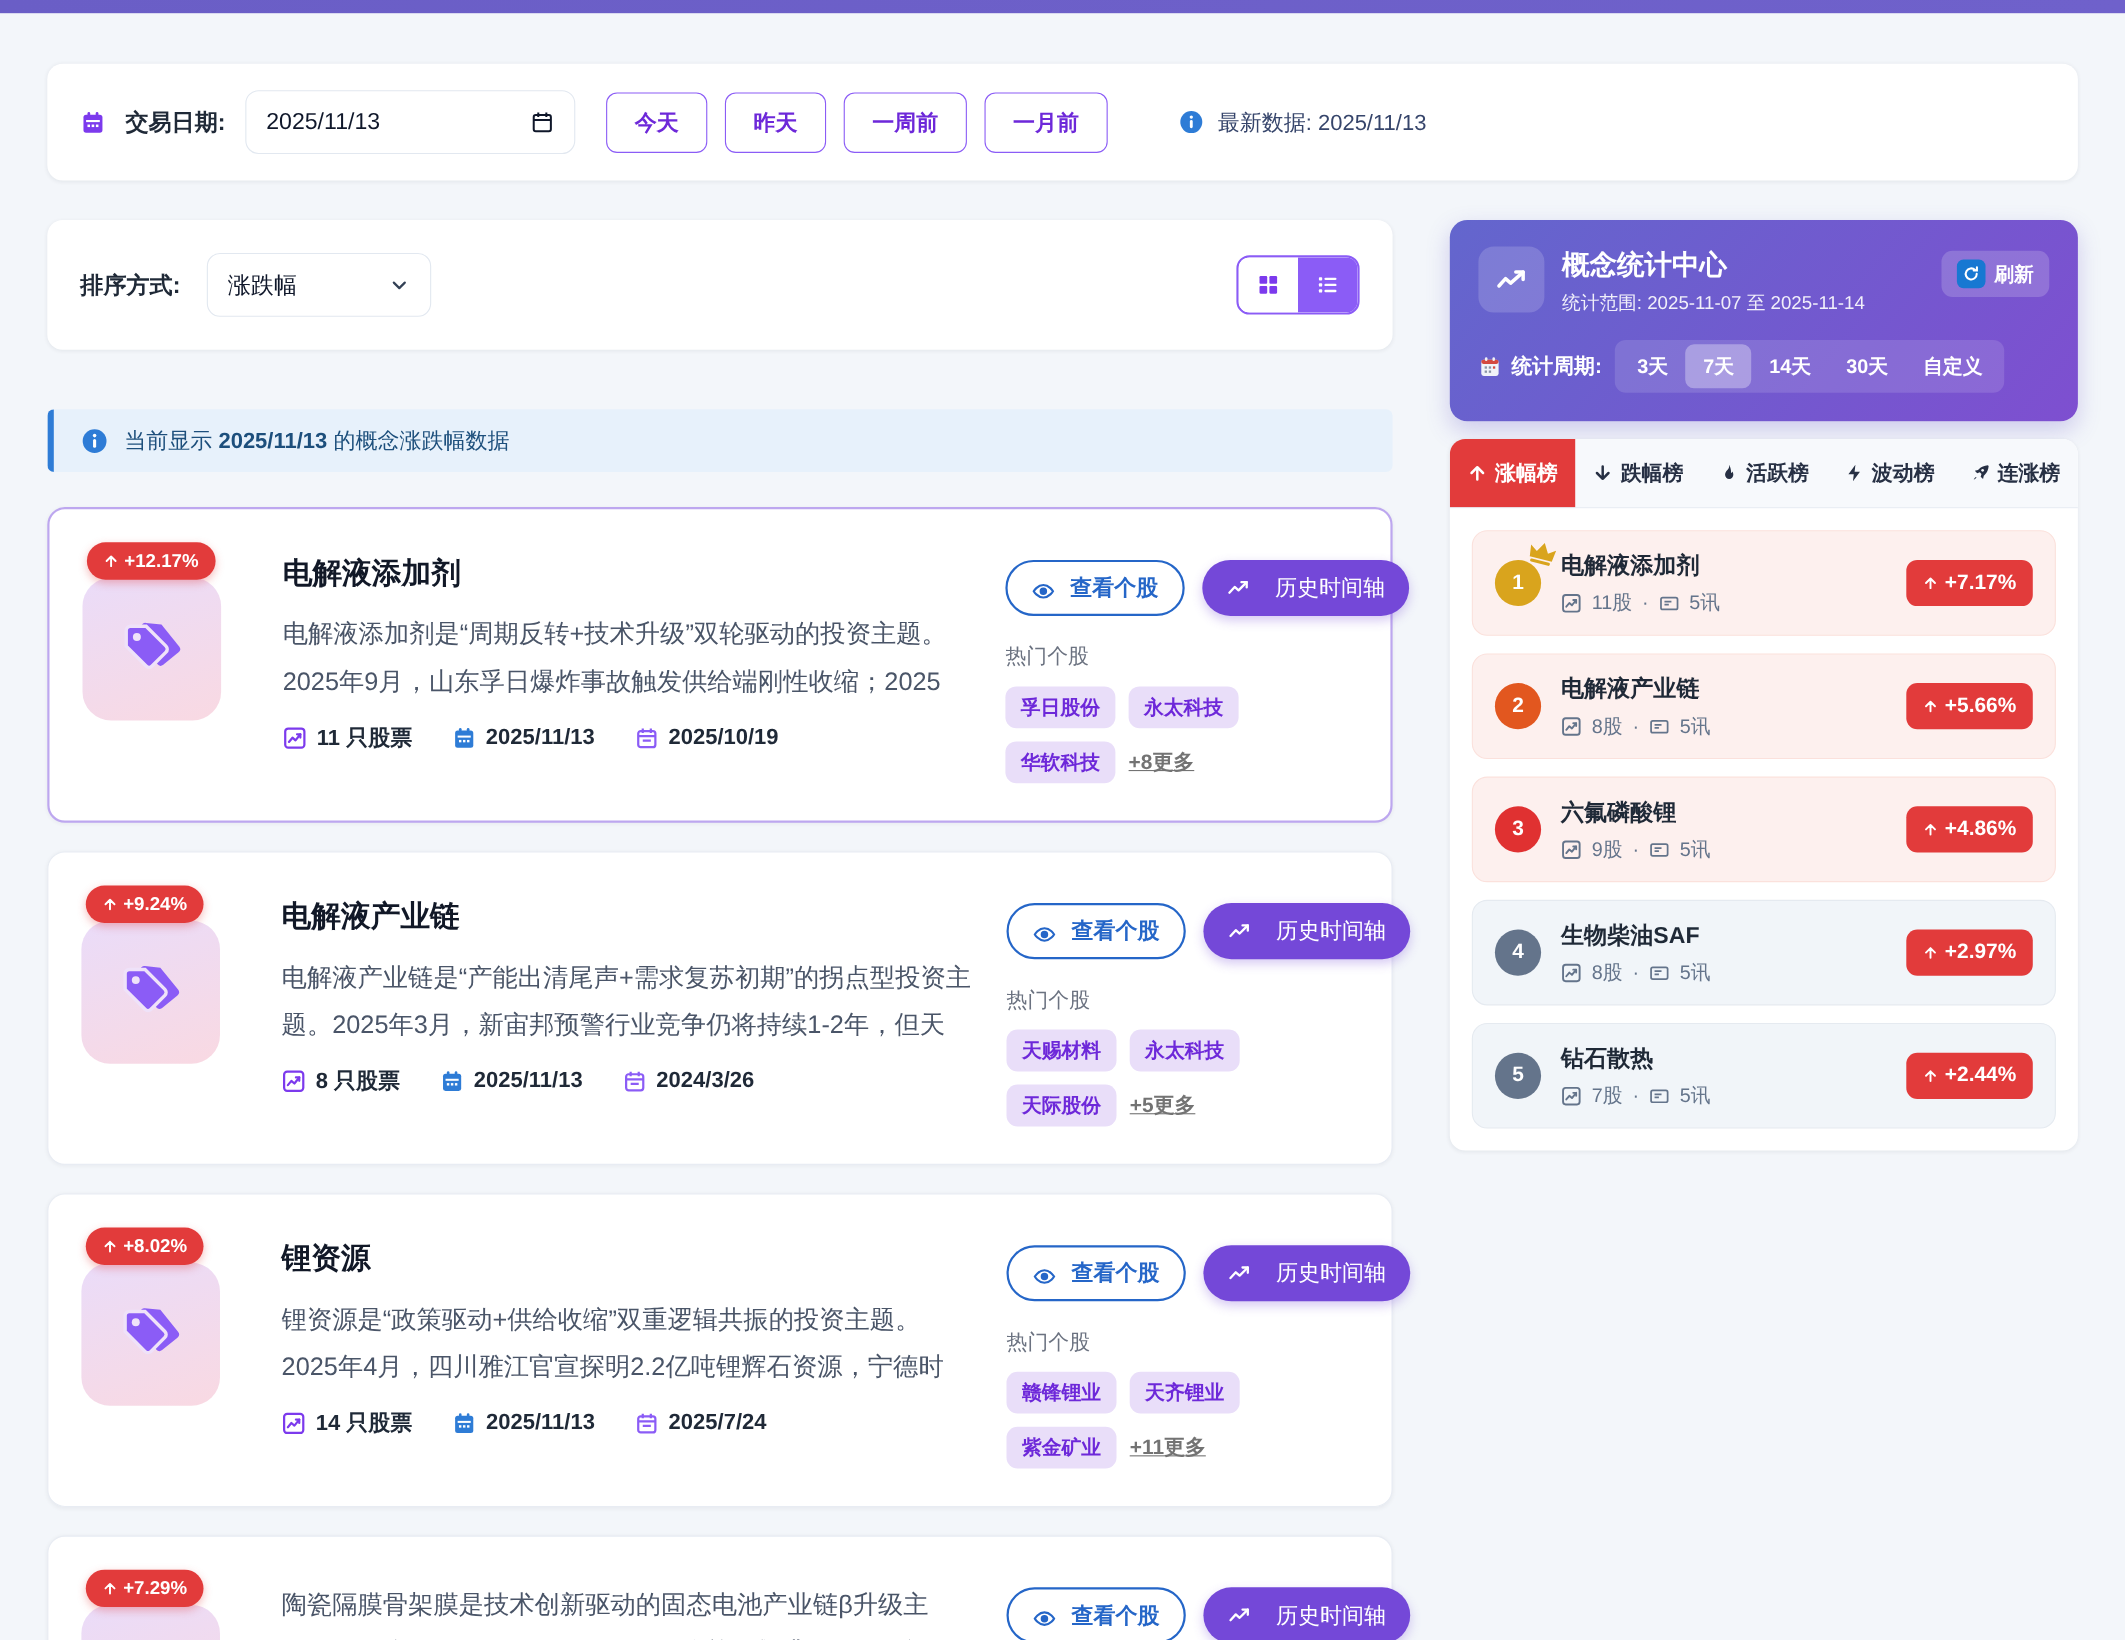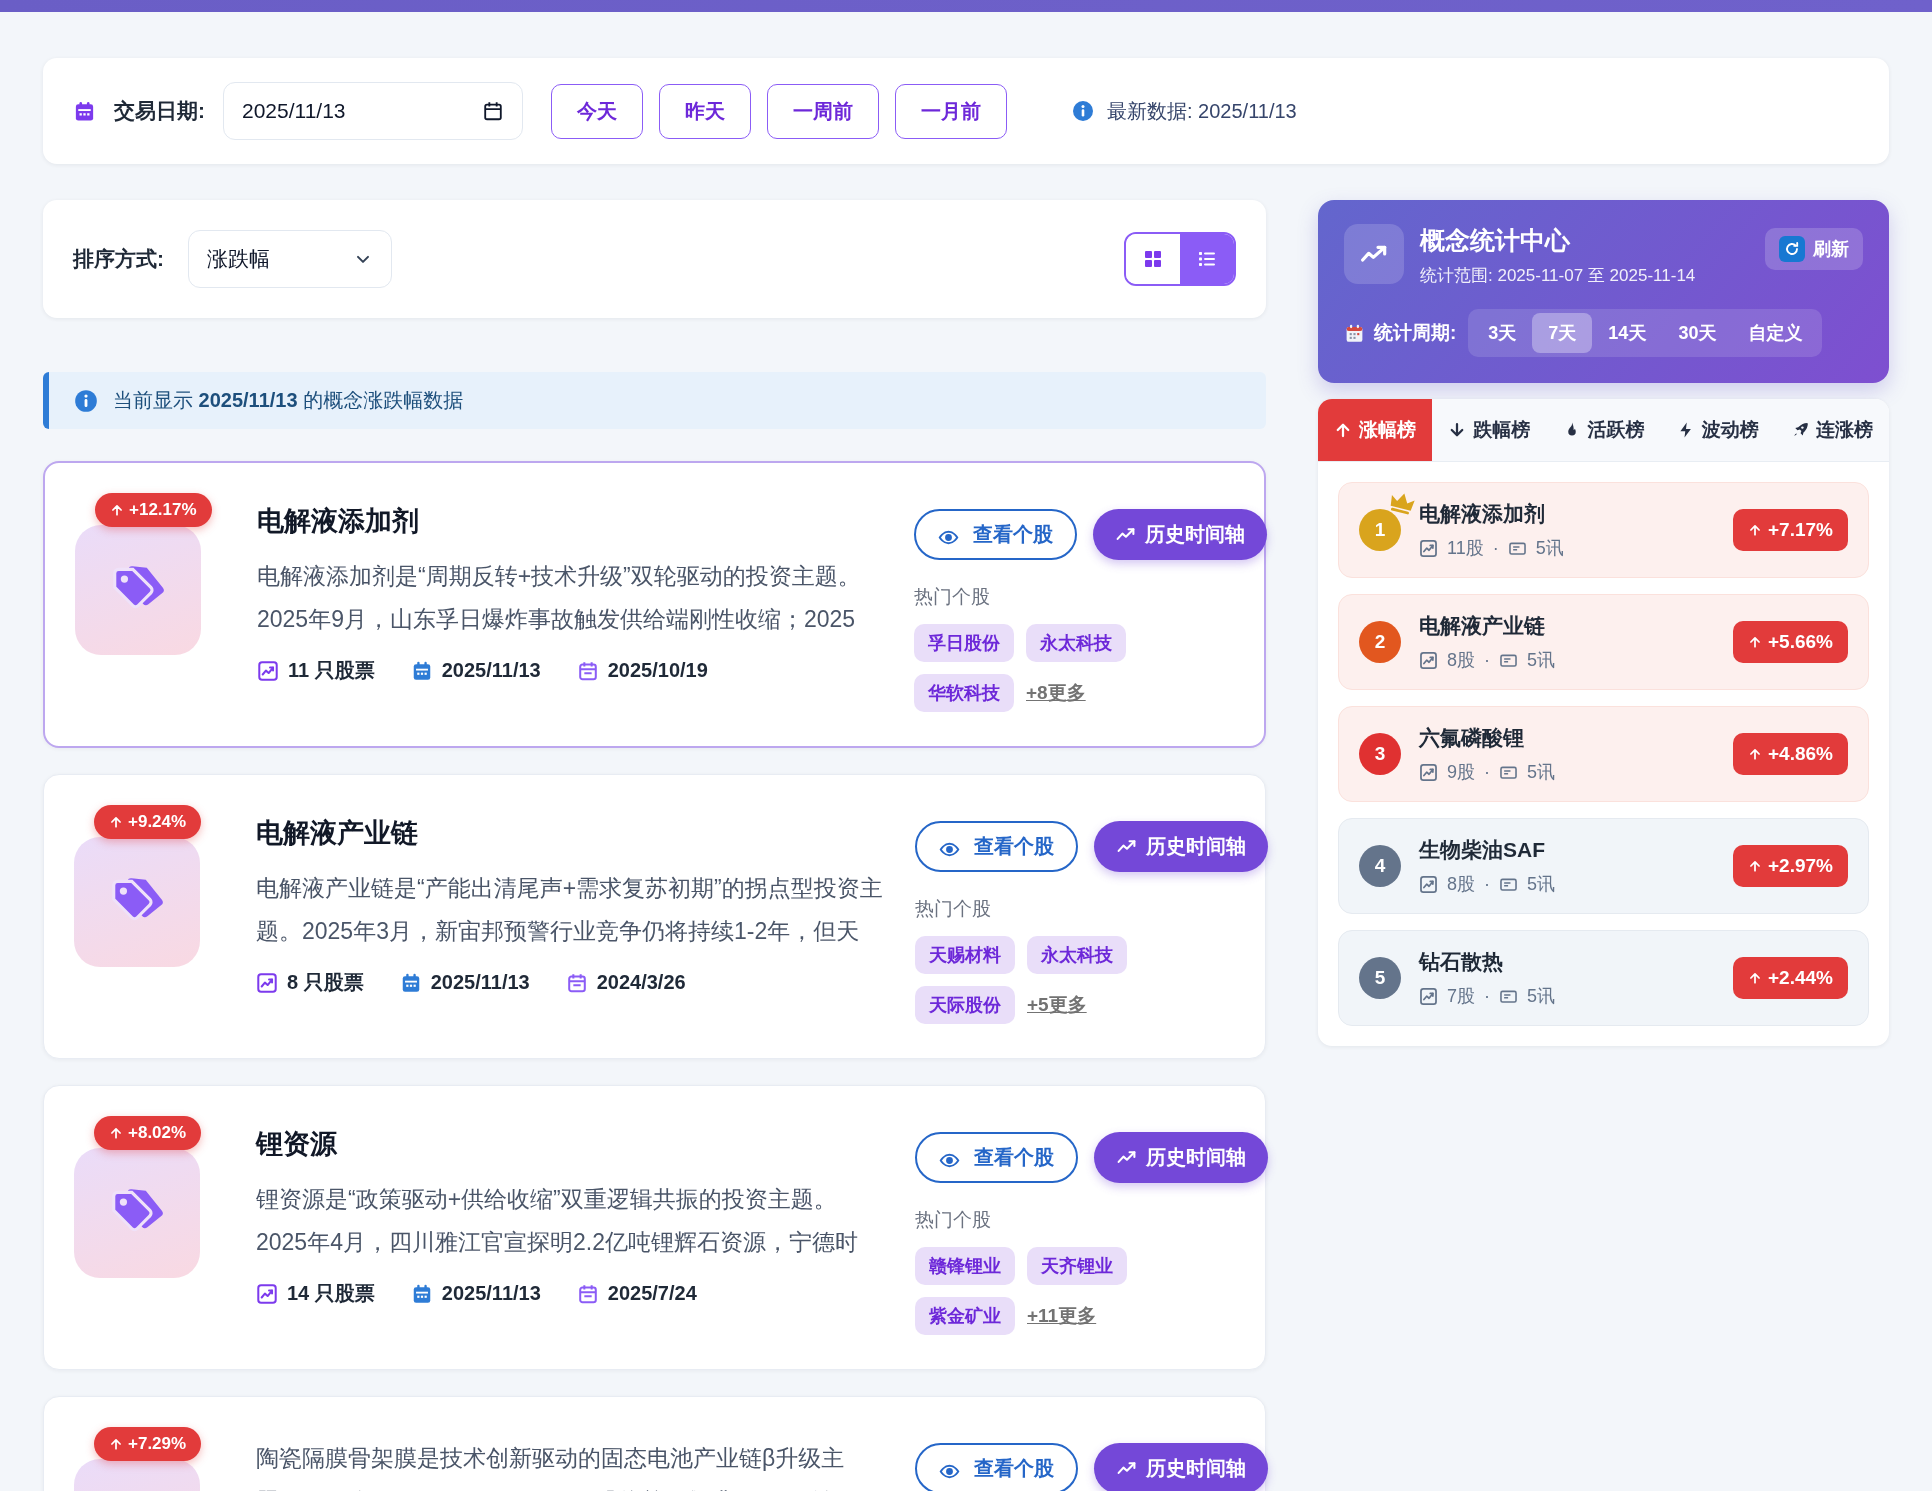--- a/index.html
+++ b/index.html
@@ -33,32 +33,32 @@
 
   
   .notice{margin-top:54px;background:#e7f1fb;border-left:6px solid #2e7cd6;border-radius:6px;padding:15px 24px;display:flex;align-items:center;gap:14px;font-size:20px;color:#1d4f7c;}
   .notice b{font-weight:bold;}
 
   
   .concept-card{position:relative;background:#fff;border:1.6px solid #e8ecf3;border-radius:16px;padding:30px 30px 34px;display:flex;gap:30px;box-shadow:0 1px 4px rgba(15,23,42,.05);margin-top:26px;}
   .concept-card.first{margin-top:32px;}
   .concept-card.selected{border:2px solid #bda7ef;}
   .thumb-wrap{position:relative;width:152px;flex:none;padding-top:24px;}
-  .change-badge{position:absolute;top:0;left:20px;background:#e23b3b;color:#fff;border-radius:999px;padding:7px 15px;font-size:17px;font-weight:bold;display:flex;align-items:center;gap:5px;z-index:2;box-shadow:0 3px 8px rgba(226,59,59,.35);white-space:nowrap;}
+  .change-badge{position:absolute;top:0;left:4px;background:#e23b3b;color:#fff;border-radius:999px;padding:7px 15px;font-size:17px;font-weight:bold;display:flex;align-items:center;gap:5px;z-index:2;box-shadow:0 3px 8px rgba(226,59,59,.35);white-space:nowrap;}
   .thumb{width:126px;height:130px;border-radius:26px;background:linear-gradient(160deg,#eadcf9 0%,#f9d9e2 100%);display:flex;align-items:center;justify-content:center;color:#8b5cf6;margin-top:8px;}
   .card-main{flex:1;min-width:0;padding-top:10px;}
   .card-title{font-size:27px;font-weight:bold;color:#111827;margin-bottom:16px;}
   .card-desc{font-size:23px;color:#4a5568;line-height:1.85;max-height:78px;overflow:hidden;}
   .card-stats{display:flex;gap:36px;margin-top:24px;align-items:center;}
   .stat{display:flex;align-items:center;gap:9px;font-size:20px;font-weight:bold;color:#1f2937;white-space:nowrap;}
   .ic-chart{color:#7c3aed;}.ic-cal-blue{color:#2e7cd6;}.ic-cal-purple{color:#8b5cf6;}
   .card-side{width:320px;flex:none;padding-top:16px;}
   .card-actions{display:flex;gap:16px;align-items:center;}
   .btn-view{display:flex;gap:14px;align-items:flex-end;border:2px solid #2566c8;color:#2566c8;background:#fff;border-radius:999px;padding:10px 22px;font-size:20px;font-weight:bold;white-space:nowrap;}
-  .btn-history{display:flex;gap:9px;align-items:center;background:#7448d8;color:#fff;border:none;border-radius:999px;padding:12px 22px;font-size:20px;font-weight:bold;box-shadow:0 4px 10px rgba(116,72,216,.3);white-space:nowrap;}
+  .btn-history{display:flex;gap:23px;align-items:center;background:#7448d8;color:#fff;border:none;border-radius:999px;padding:12px 22px;font-size:20px;font-weight:normal;box-shadow:0 4px 10px rgba(116,72,216,.3);white-space:nowrap;}
   .hot-label{margin-top:24px;font-size:19px;color:#6b7280;}
   .tag-row{margin-top:14px;display:flex;gap:12px;align-items:center;flex-wrap:wrap;}
   .tag{background:#e9def9;color:#6d28d9;font-size:18px;font-weight:600;border-radius:10px;padding:7px 14px;white-space:nowrap;}
   .more{color:#737373;font-size:19px;font-weight:bold;white-space:nowrap;text-decoration:underline;}
 
   
   .stats-panel{background:linear-gradient(130deg,#6366cd 0%,#7e4fd0 100%);border-radius:16px;padding:24px 26px 26px;color:#fff;box-shadow:0 8px 20px rgba(99,82,200,.25);}
   .sp-head{display:flex;align-items:flex-start;gap:16px;}
   .sp-icon{width:60px;height:60px;border-radius:14px;background:rgba(255,255,255,.16);display:flex;align-items:center;justify-content:center;flex:none;}
   .sp-titles{flex:1;min-width:0;}

